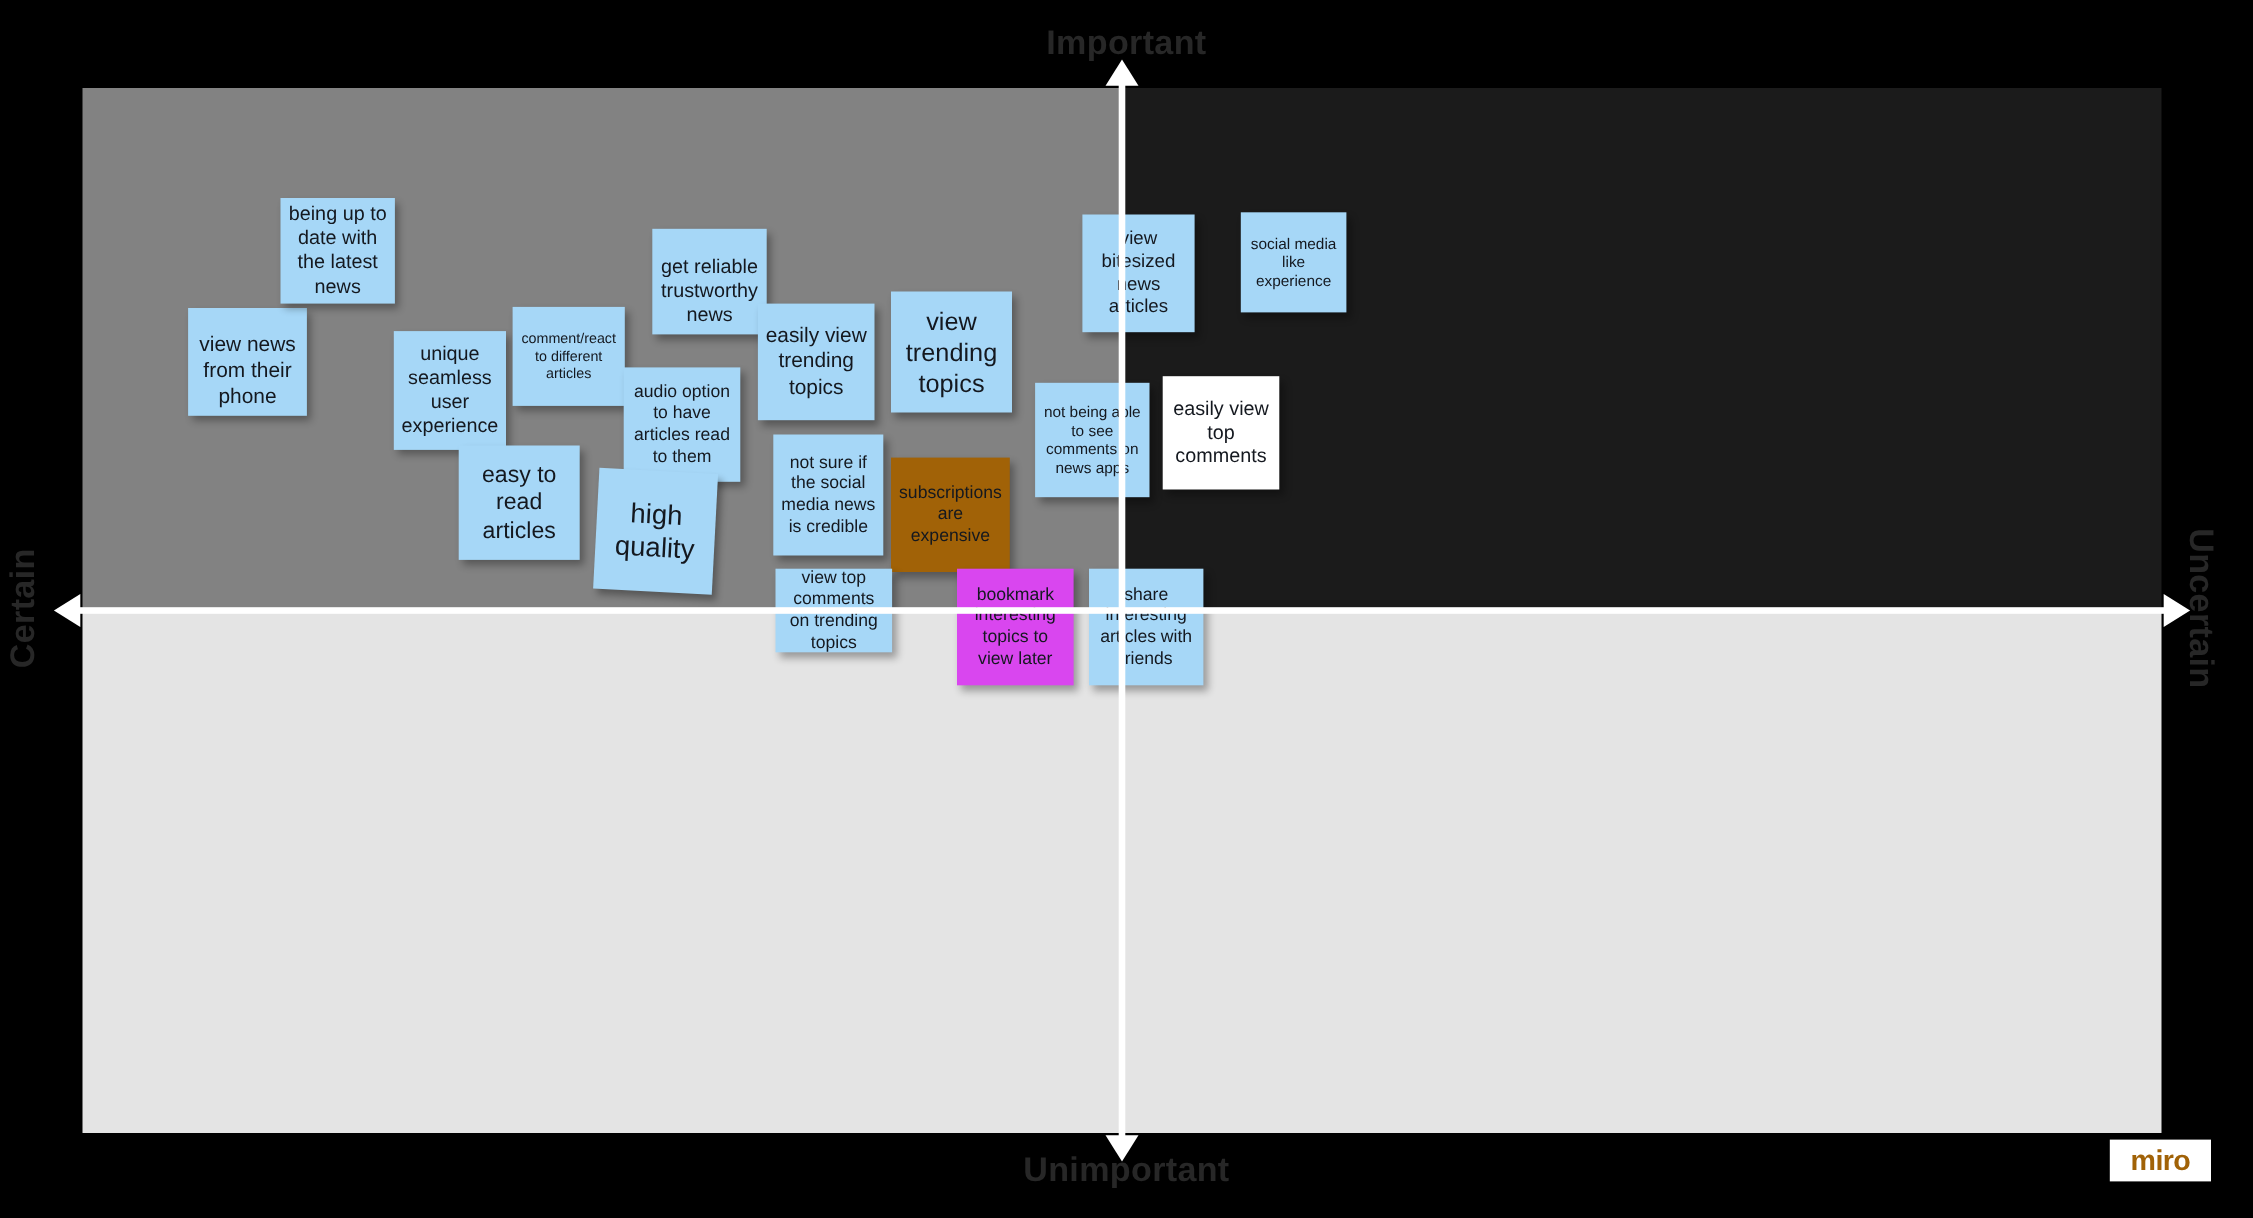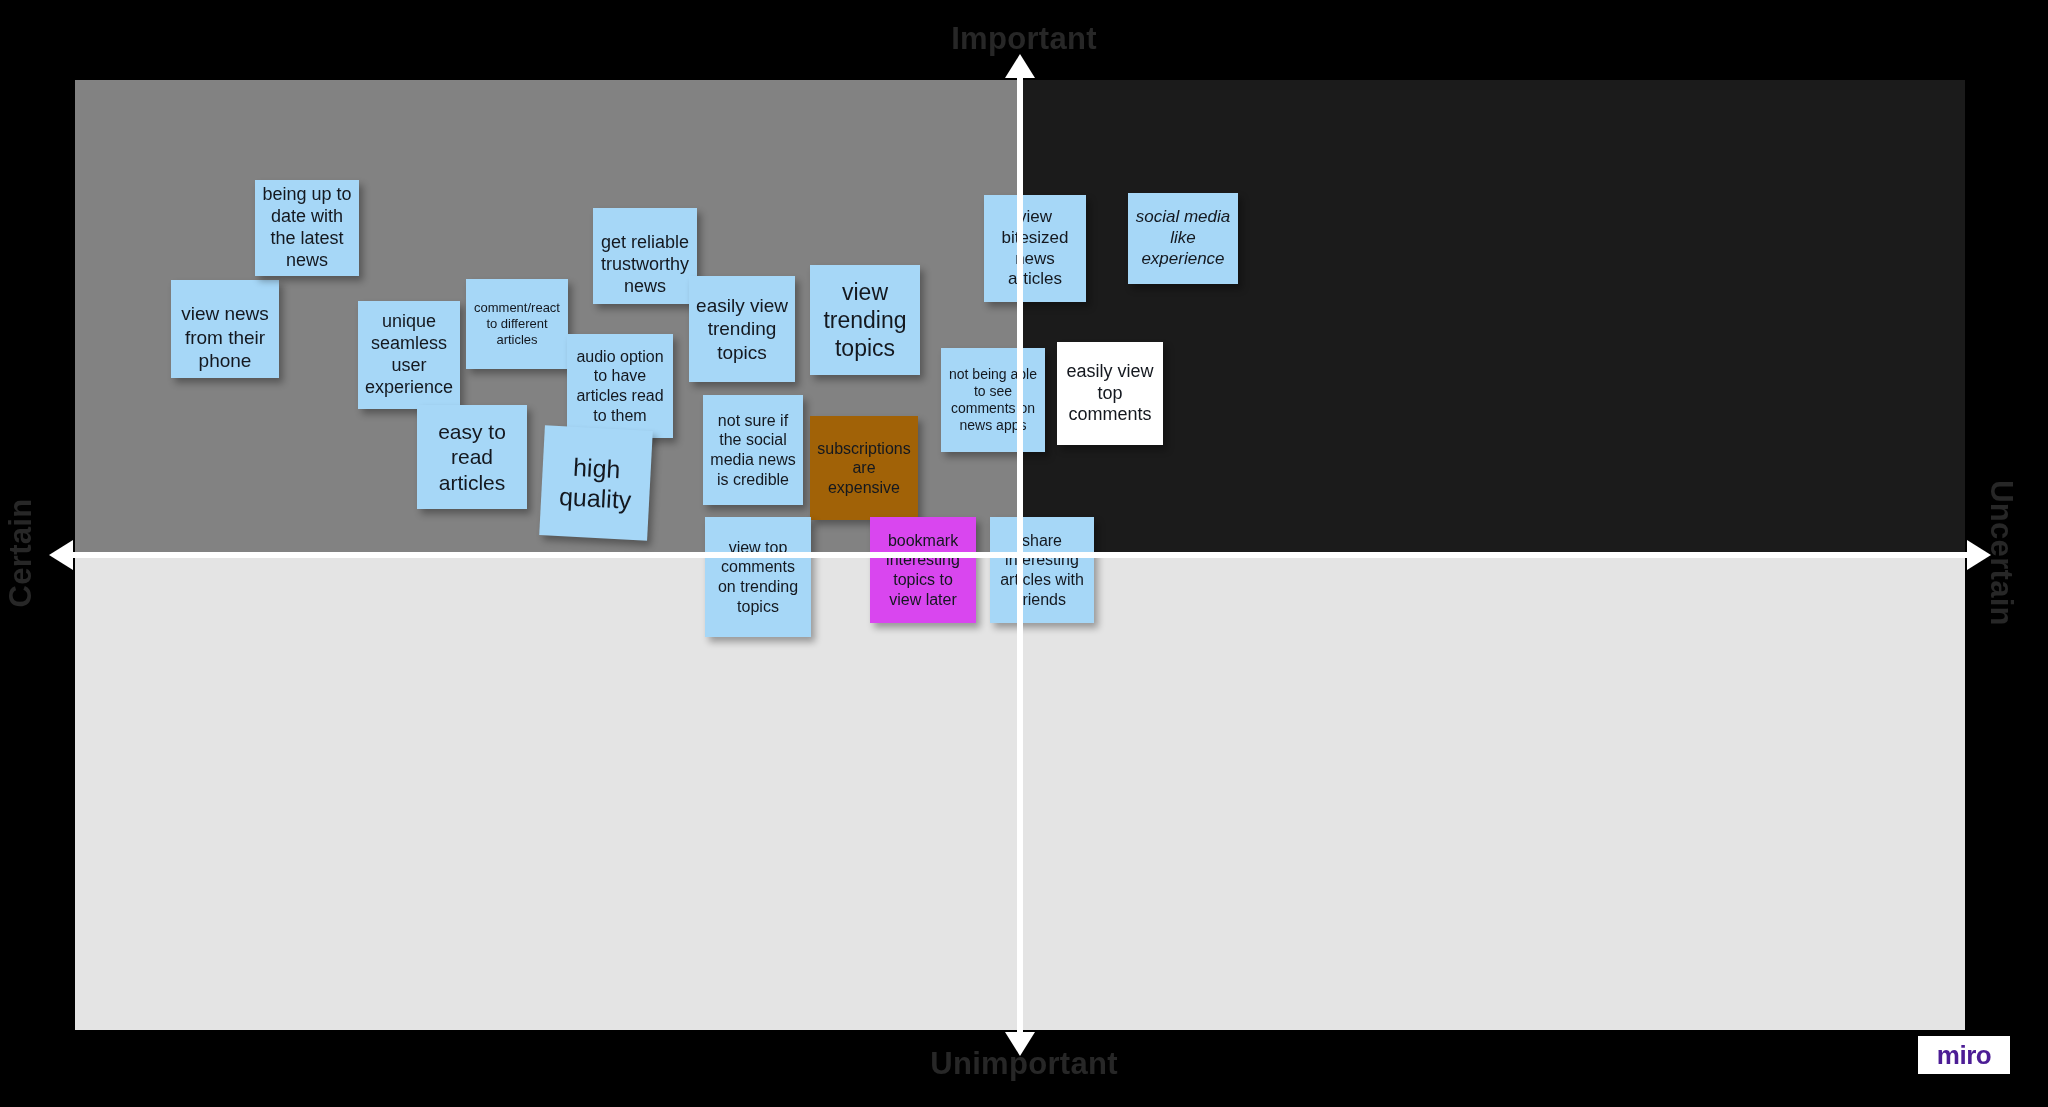--- a/index.html
+++ b/index.html
@@ -140,21 +140,21 @@
     top: 1036px;
     width: 92px;
     height: 38px;
     background: #ffffff;
     display: flex;
     align-items: center;
     justify-content: center;
     z-index: 60;
   }
   #miro-logo span {
-    color: #4c1d95;
+    color: #a16207;
     font-size: 26px;
     font-weight: bold;
     letter-spacing: -0.5px;
     font-family: "Liberation Sans", sans-serif;
   }
 </style>
 </head>
 <body>
 
 <div id="board">
@@ -205,30 +205,30 @@
       </div>
       <div class="note" style="left: 628px; top: 315px; width: 100px; height: 110px; font-size: 16px; background: rgb(166, 215, 247); z-index: 30;">
         <span>not sure if the social media news is credible</span>
       </div>
       <div class="note" style="left: 735px; top: 336px; width: 108px; height: 104px; font-size: 16px; background: #a16207; z-index: 31;">
         <span>subscriptions are expensive</span>
       </div>
       <div class="note" style="left: 909px; top: 115px; width: 102px; height: 107px; font-size: 17px; background: rgb(166, 215, 247); z-index: 32;">
         <span>view bitesized news articles</span>
       </div>
-      <div class="note" style="left: 1053px; top: 113px; width: 110px; height: 91px; font-size: 17px; background: rgb(166, 215, 247); z-index: 33; font-style: italic;">
+      <div class="note" style="left: 1053px; top: 113px; width: 96px; height: 91px; font-size: 14px; background: rgb(166, 215, 247); z-index: 33;">
         <span>social media like experience</span>
       </div>
       <div class="note" style="left: 866px; top: 268px; width: 104px; height: 104px; font-size: 14px; background: rgb(166, 215, 247); z-index: 34;">
         <span>not being able to see comments on news apps</span>
       </div>
       <div class="note" style="left: 982px; top: 262px; width: 106px; height: 103px; font-size: 18px; background: #ffffff; z-index: 35;">
         <span>easily view top comments</span>
       </div>
-      <div class="note" style="left: 630px; top: 437px; width: 106px; height: 120px; font-size: 16px; background: rgb(166, 215, 247); z-index: 36;">
+      <div class="note" style="left: 630px; top: 437px; width: 106px; height: 76px; font-size: 16px; background: rgb(166, 215, 247); z-index: 36;">
         <span>view top comments on trending topics</span>
       </div>
       <div class="note" style="left: 795px; top: 437px; width: 106px; height: 106px; font-size: 16px; background: #d946ef; z-index: 37;">
         <span>bookmark interesting topics to view later</span>
       </div>
       <div class="note" style="left: 915px; top: 437px; width: 104px; height: 106px; font-size: 16px; background: rgb(166, 215, 247); z-index: 38;">
         <span>share interesting articles with friends</span>
       </div>
     </div>
 </div>

